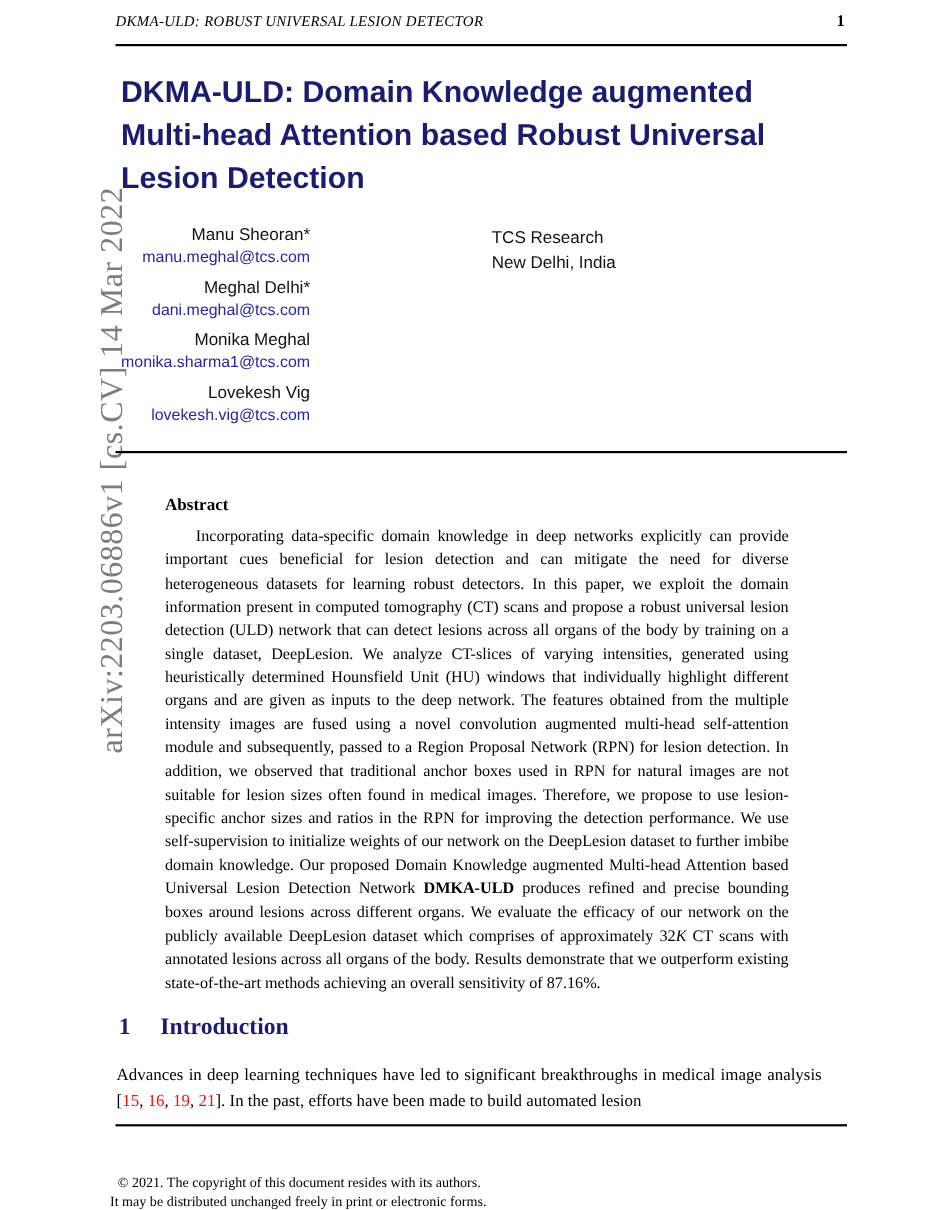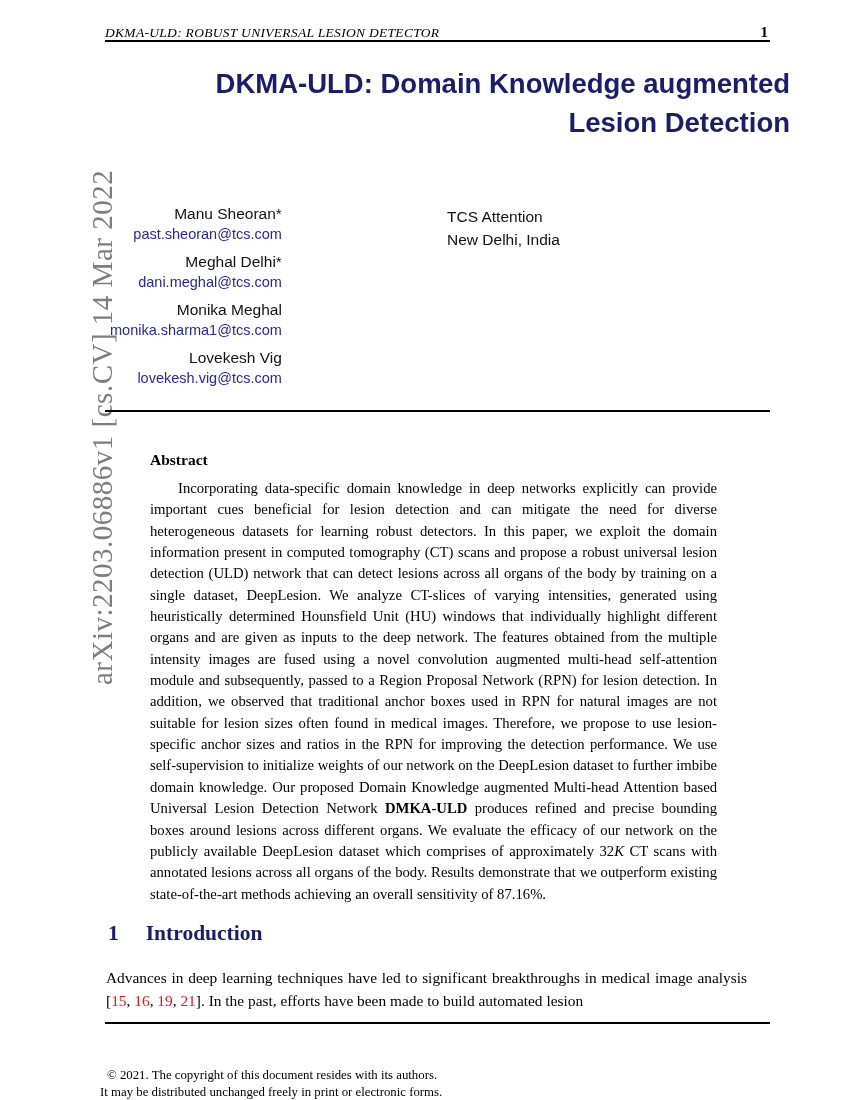--- a/index.html
+++ b/index.html
@@ -10,21 +10,21 @@
     height: 1100px;
     margin: 0 auto;
     background: #ffffff;
     overflow: hidden;
     font-family: "Liberation Serif", "DejaVu Serif", serif;
     color: #000;
   }
   
   .header-bar {
     position: absolute;
-    top: 24px; left: 105px; width: 665px;
+    top: 12px; left: 105px; width: 665px;
     display: flex; justify-content: space-between; align-items: baseline;
   }
   .running-title {
     font-family: "Liberation Serif", "DejaVu Serif", serif;
     font-style: italic;
     font-size: 13.5px;
     letter-spacing: 0.3px;
   }
   .page-number {
     font-size: 15px;
@@ -64,21 +64,20 @@
   
   .paper-title {
     position: absolute;
     top: 64px; left: 110px; width: 680px;
     font-family: "Liberation Sans", "DejaVu Sans", sans-serif;
     font-weight: bold;
     font-size: 27.5px;
     line-height: 39px;
     color: var(--accent-navy, #1b1b70);
     z-index: 1;
-    text-align: right;
   }
 
   
   .authors-col {
     position: absolute;
     top: 203px; left: 110px;
     z-index: 1;
     font-family: "Liberation Sans", "DejaVu Sans", sans-serif;
     text-align: right;
   }
@@ -154,44 +153,45 @@
     <span class="page-number">1</span>
   </div>
   <div class="header-rule"></div>
 
   <div class="watermark-box">
     <div class="watermark-text">arXiv:2203.06886v1  [cs.CV]  14 Mar 2022</div>
   </div>
 
   <div class="paper-title">
     <div>DKMA-ULD: Domain Knowledge augmented</div>
+    <div>Multi-head Attention based Robust Universal</div>
     <div>Lesion Detection</div>
   </div>
 
   <div class="authors-col">
     <div class="author-entry">
       <div class="author-name">Manu Sheoran*</div>
-      <div class="author-email">past.sheoran@tcs.com</div>
+      <div class="author-email">manu.meghal@tcs.com</div>
     </div>
     <div class="author-entry">
       <div class="author-name">Meghal Delhi*</div>
       <div class="author-email">dani.meghal@tcs.com</div>
     </div>
     <div class="author-entry">
       <div class="author-name">Monika Meghal</div>
       <div class="author-email">monika.sharma1@tcs.com</div>
     </div>
     <div class="author-entry">
       <div class="author-name">Lovekesh Vig</div>
       <div class="author-email">lovekesh.vig@tcs.com</div>
     </div>
   </div>
 
   <div class="affiliation-col">
-    <div>TCS Attention</div>
+    <div>TCS Research</div>
     <div>New Delhi, India</div>
   </div>
 
   <div class="mid-rule"></div>
 
   <div class="abstract-heading">Abstract</div>
   <div class="abstract-body"><span>Incorporating data-specific domain knowledge in deep networks explicitly can provide important cues beneficial for lesion detection and can mitigate the need for diverse heterogeneous datasets for learning robust detectors. In this paper, we exploit the domain information present in computed tomography (CT) scans and propose a robust universal lesion detection (ULD) network that can detect lesions across all organs of the body by training on a single dataset, DeepLesion. We analyze CT-slices of varying intensities, generated using heuristically determined Hounsfield Unit (HU) windows that individually highlight different organs and are given as inputs to the deep network. The features obtained from the multiple intensity images are fused using a novel convolution augmented multi-head self-attention module and subsequently, passed to a Region Proposal Network (RPN) for lesion detection. In addition, we observed that traditional anchor boxes used in RPN for natural images are not suitable for lesion sizes often found in medical images. Therefore, we propose to use lesion-specific anchor sizes and ratios in the RPN for improving the detection performance. We use self-supervision to initialize weights of our network on the DeepLesion dataset to further imbibe domain knowledge. Our proposed Domain Knowledge augmented Multi-head Attention based Universal Lesion Detection Network </span><span style="font-weight: bold;">DMKA-ULD</span><span> produces refined and precise bounding boxes around lesions across different organs. We evaluate the efficacy of our network on the publicly available DeepLesion dataset which comprises of approximately 32</span><span style="font-style: italic;">K</span><span> CT scans with annotated lesions across all organs of the body. Results demonstrate that we outperform existing state-of-the-art methods achieving an overall sensitivity of 87.16%.</span></div>
 
   <div class="section-heading">
     <span class="section-number">1</span>

